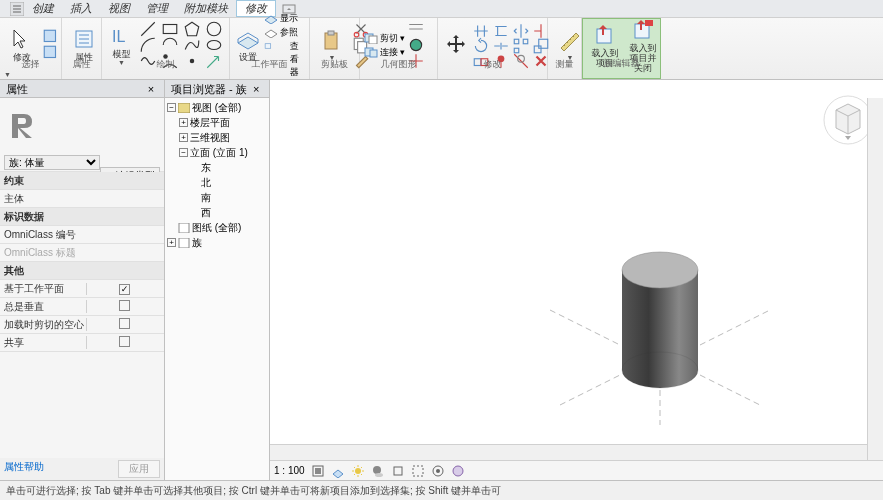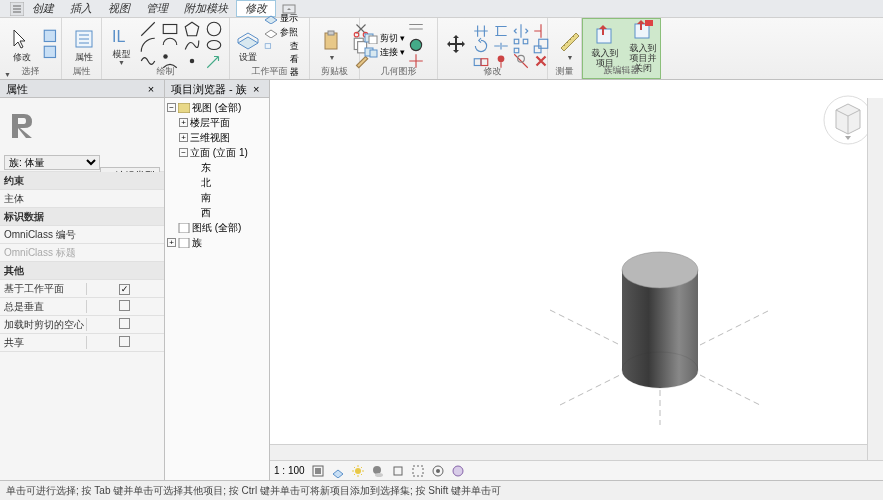--- a/index.html
+++ b/index.html
@@ -7,21 +7,21 @@
     
     
     .menubar { height: 18px; background: #e8eaed; display: flex; align-items: center; padding: 0 4px; border-bottom: 1px solid #d0d0d0; }
     .menu-item { padding: 0 8px; cursor: pointer; color: #333; font-style: italic; }
     .menu-item.active { background: #fff; border: 1px solid #a0c8e0; }
     .menu-icon { width: 14px; height: 14px; margin-left: 6px; display: inline-block; }
     
     
     .ribbon { height: 62px; background: linear-gradient(to bottom, #f8f8f8, #eeeeee); border-bottom: 1px solid #c0c0c0; display: flex; align-items: stretch; }
     .ribbon-group { border-right: 1px solid #d8d8d8; display: flex; flex-direction: column; padding: 2px 4px 1px 4px; position: relative; }
-    .ribbon-group-label { font-size: 9px; color: #666; text-align: center; position: absolute; bottom: 1px; left: 0; right: 0; }
+    .ribbon-group-label { font-size: 9px; color: #666; text-align: center; position: absolute; bottom: 8px; left: 0; right: 0; }
     .ribbon-content { display: flex; align-items: center; gap: 2px; height: 50px; }
     .ribbon-btn-large { display: flex; flex-direction: column; align-items: center; justify-content: flex-start; padding: 2px 4px; cursor: pointer; min-width: 36px; }
     .ribbon-btn-large .icon { width: 24px; height: 24px; }
     .ribbon-btn-large .label { font-size: 9px; color: #333; margin-top: 2px; text-align: center; line-height: 1.1; }
     .ribbon-btn-small { width: 18px; height: 16px; cursor: pointer; display: inline-flex; align-items: center; justify-content: center; }
     .ribbon-smallgrid { display: grid; grid-template-columns: repeat(4, 20px); grid-template-rows: repeat(3, 16px); gap: 0 2px; }
     .ribbon-smallcol { display: flex; flex-direction: column; gap: 0; }
     .dropdown-arrow { font-size: 7px; color: #555; display: block; text-align: center; }
     .highlight-green { background: #cfe8cc; border: 1px solid #8bbf7a; }
     
@@ -490,20 +490,24 @@
         <span class="props-value" style="text-align:center"><span class="checkbox"></span></span>
       </div>
     <div class="props-row">
         <span class="props-label">加载时剪切的空心</span>
         <span class="props-value" style="text-align:center"><span class="checkbox"></span></span>
       </div>
     <div class="props-row">
         <span class="props-label">共享</span>
         <span class="props-value" style="text-align:center"><span class="checkbox"></span></span>
       </div>
+    <div class="props-help">
+      <a href="#">属性帮助</a>
+      <button class="apply-btn">应用</button>
+    </div>
   </div>
 
   <div class="browser-panel">
     <div class="panel-title">
       <span style="overflow:hidden">项目浏览器 - 族2</span>
       <span class="panel-close">×</span>
     </div>
     <div class="tree">
       <div class="tree-node">
           <span class="tree-toggle">−</span>

